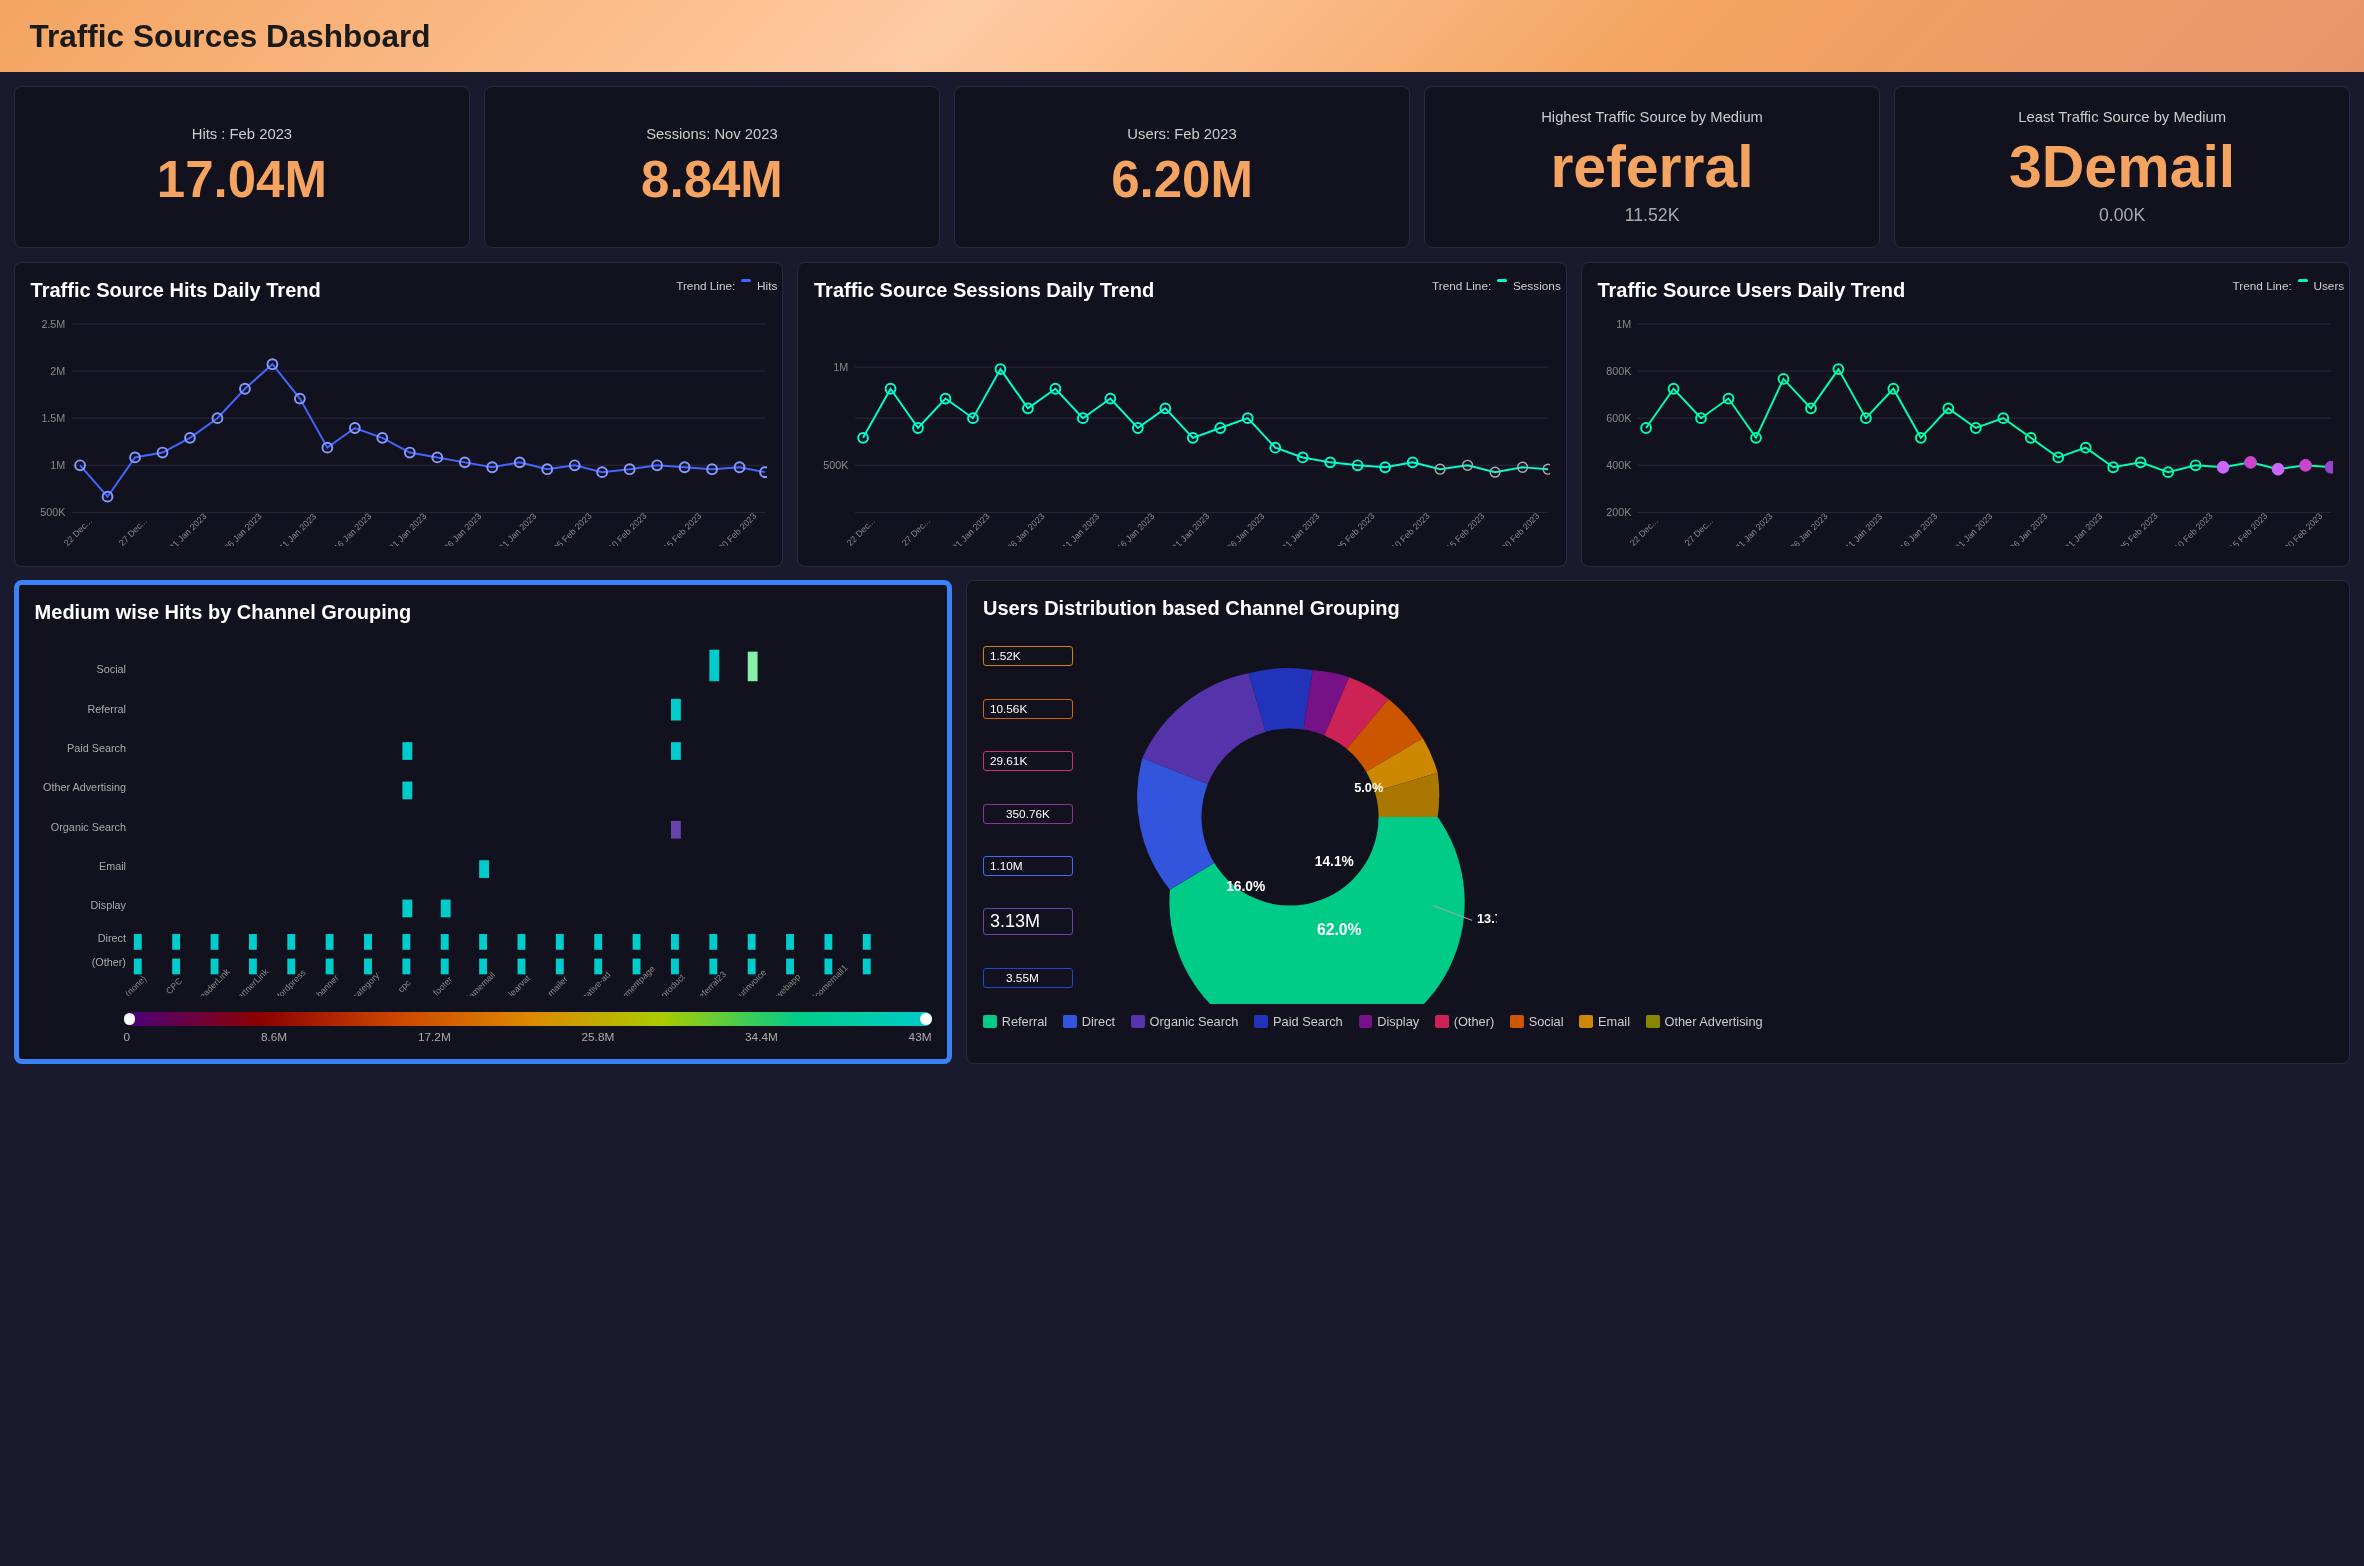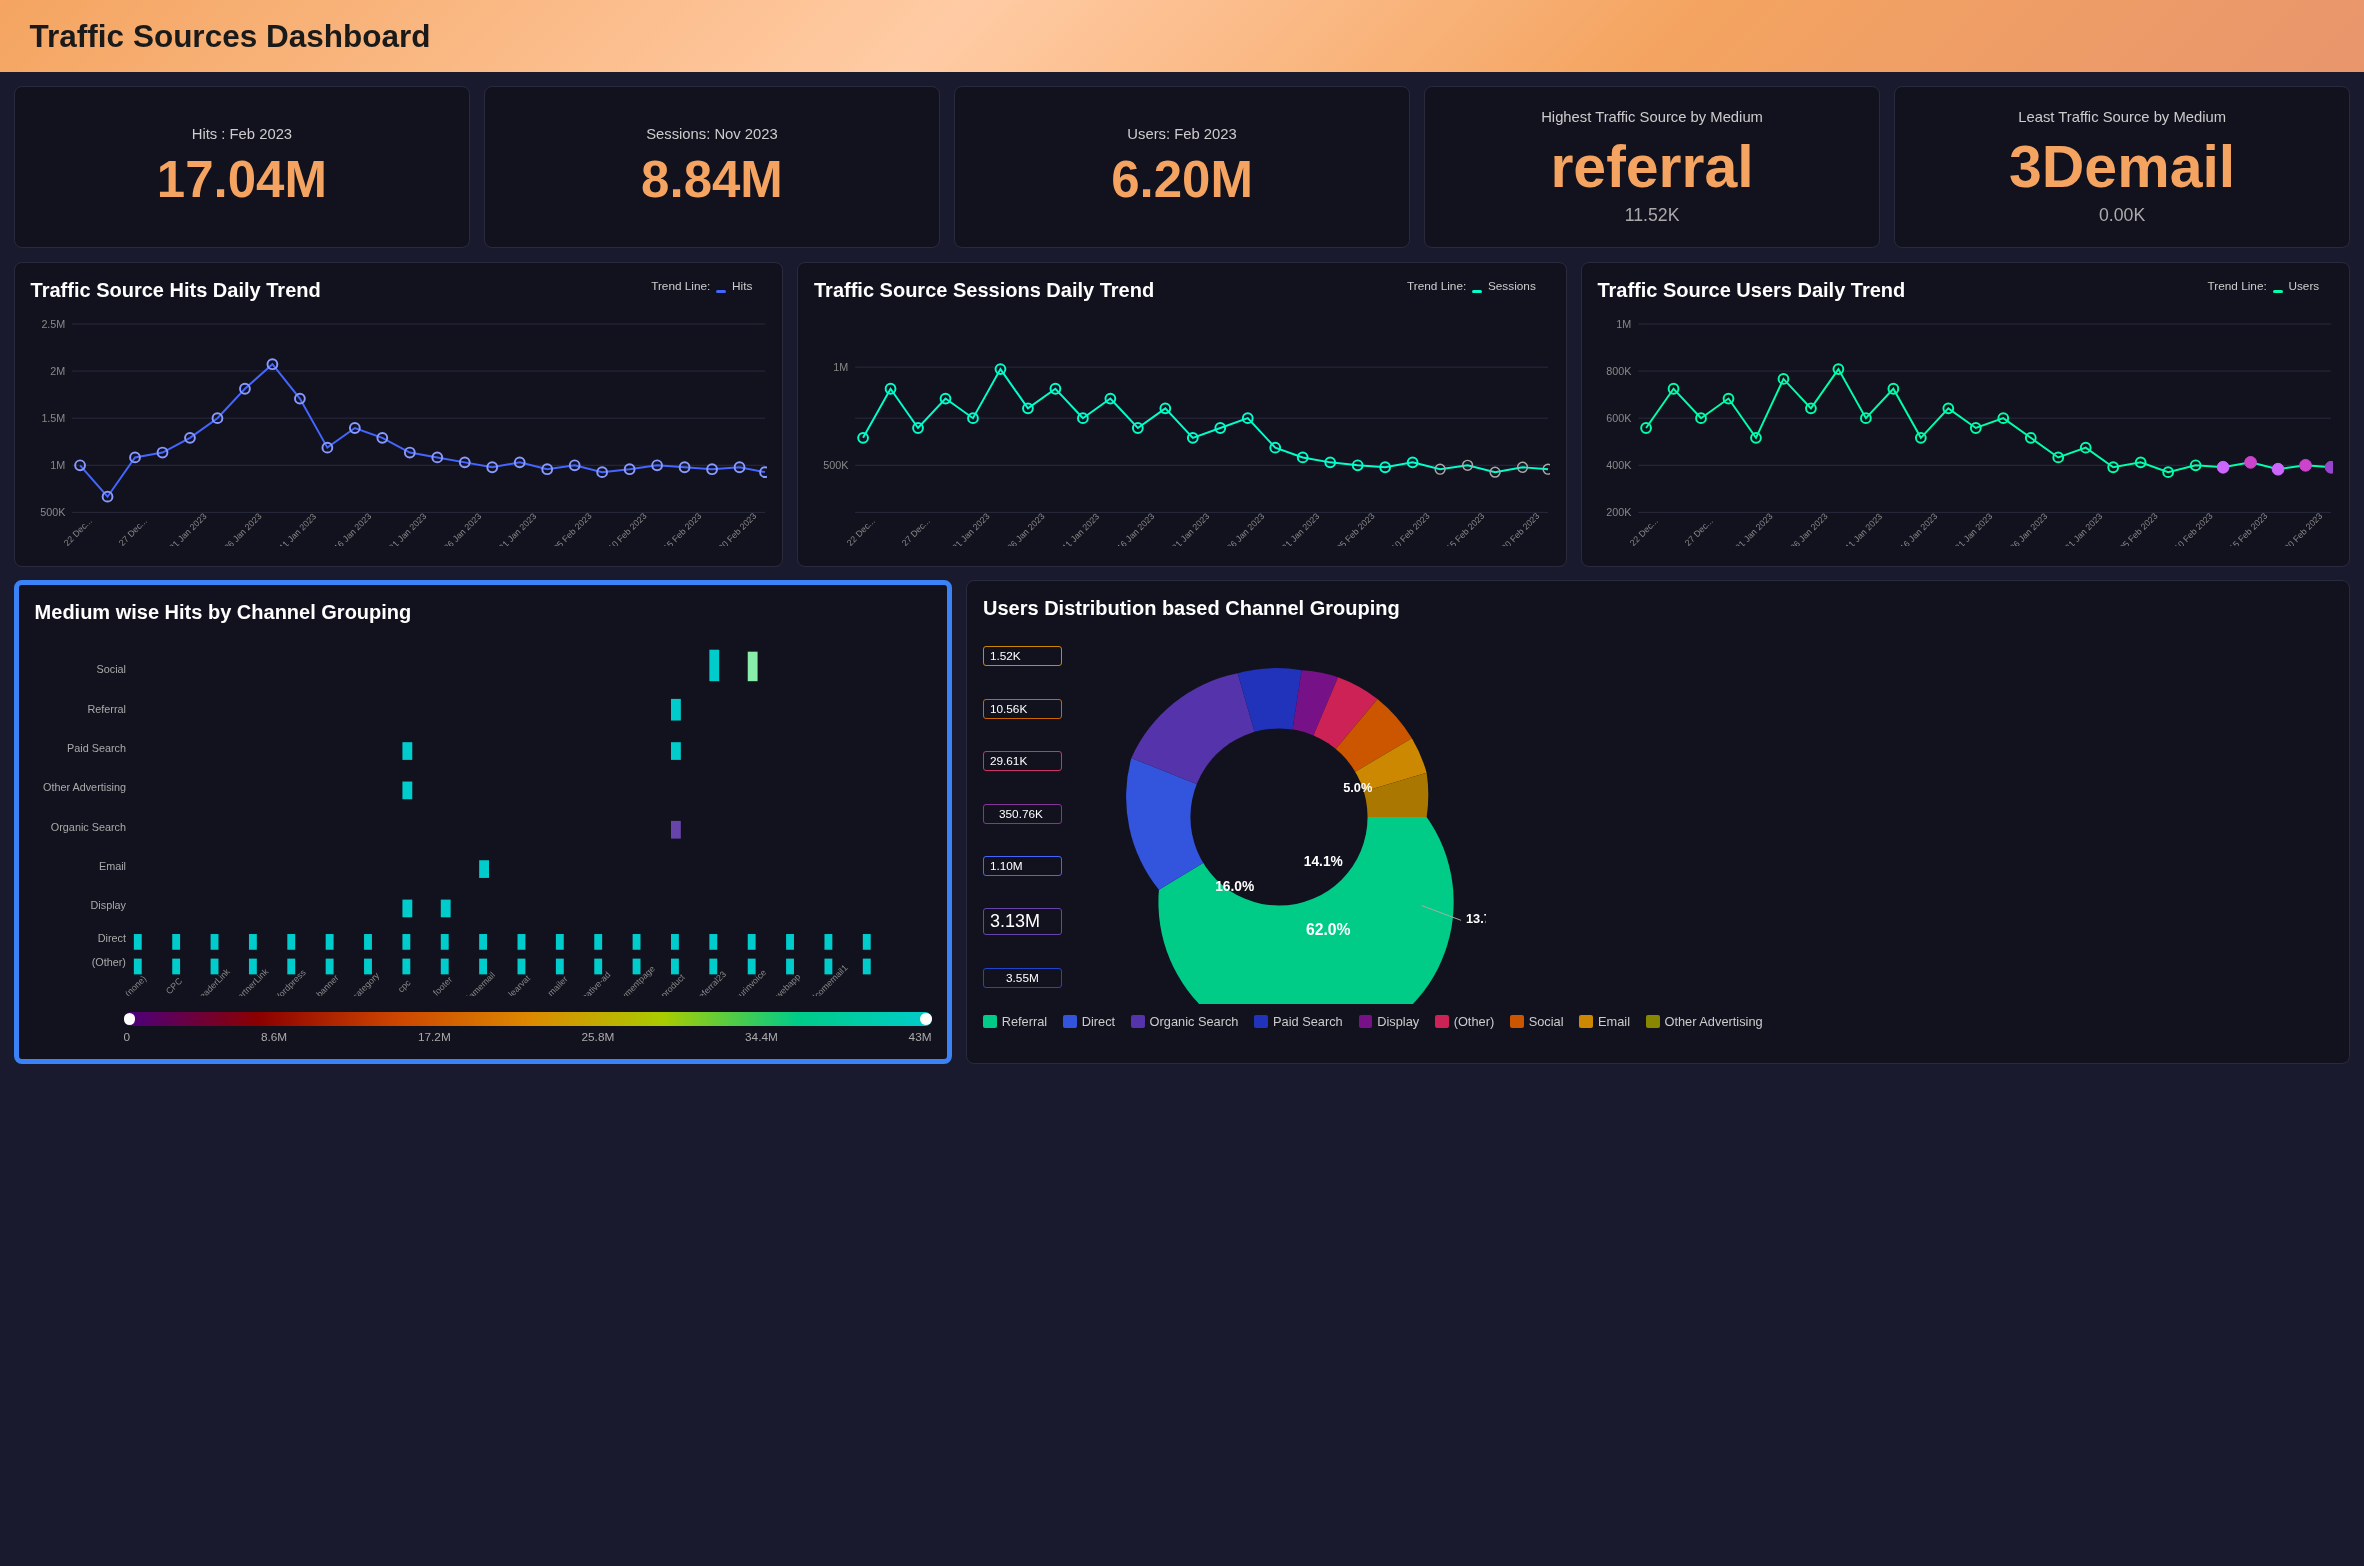--- a/index.html
+++ b/index.html
@@ -81,25 +81,25 @@
     }
     .chart-title {
       font-size: 20px;
       font-weight: bold;
       color: #fff;
       margin-bottom: 7.9px;
     }
     .chart-legend {
       position: absolute;
       top: 15.8px;
-      right: 30px;
+      right: 5px;
       font-size: 11.8px;
       color: #ccc;
       display: flex;
-      align-items: flex-end;
+      align-items: flex-start;
       gap: 5.9px;
     }
     .legend-dot {
       width: 9.9px;
       height: 3px;
       display: inline-block;
       border-radius: 2px;
     }
 
     
@@ -516,21 +516,21 @@
       <div style="display:flex; flex-direction:column; justify-content:space-around; margin-right:9.9px; height:374px;">
         <div style="display:flex; align-items:center; gap:5.9px; border:1px solid #cc8800; padding:2px 5.9px; border-radius:3px; font-size:11.8px;">
           <span>1.52K</span>
         </div>
         <div style="display:flex; align-items:center; gap:5.9px; border:1px solid #cc6600; padding:2px 5.9px; border-radius:3px; font-size:11.8px;">
           <span>10.56K</span>
         </div>
         <div style="display:flex; align-items:center; gap:5.9px; border:1px solid #cc3366; padding:2px 5.9px; border-radius:3px; font-size:11.8px;">
           <span>29.61K</span>
         </div>
-        <div style="display:flex; align-items:center; gap:5.9px; border:1px solid #883399; padding:2px 15px; border-radius:3px; font-size:11.8px;">
+        <div style="display:flex; align-items:center; gap:5.9px; border:1px solid #883399; padding:2px 22px; border-radius:3px; font-size:11.8px;">
           <span>350.76K</span>
         </div>
         <div style="display:flex; align-items:center; gap:5.9px; border:1px solid #4466ff; padding:2px 5.9px; border-radius:3px; font-size:11.8px;">
           <span>1.10M</span>
         </div>
         <div style="display:flex; align-items:center; gap:5.9px; border:1px solid #6644aa; padding:2px 5.9px; border-radius:3px; font-size:18px;">
           <span>3.13M</span>
         </div>
         <div style="display:flex; align-items:center; gap:5.9px; border:1px solid #2244cc; padding:2px 22px; border-radius:3px; font-size:11.8px;">
           <span>3.55M</span>

